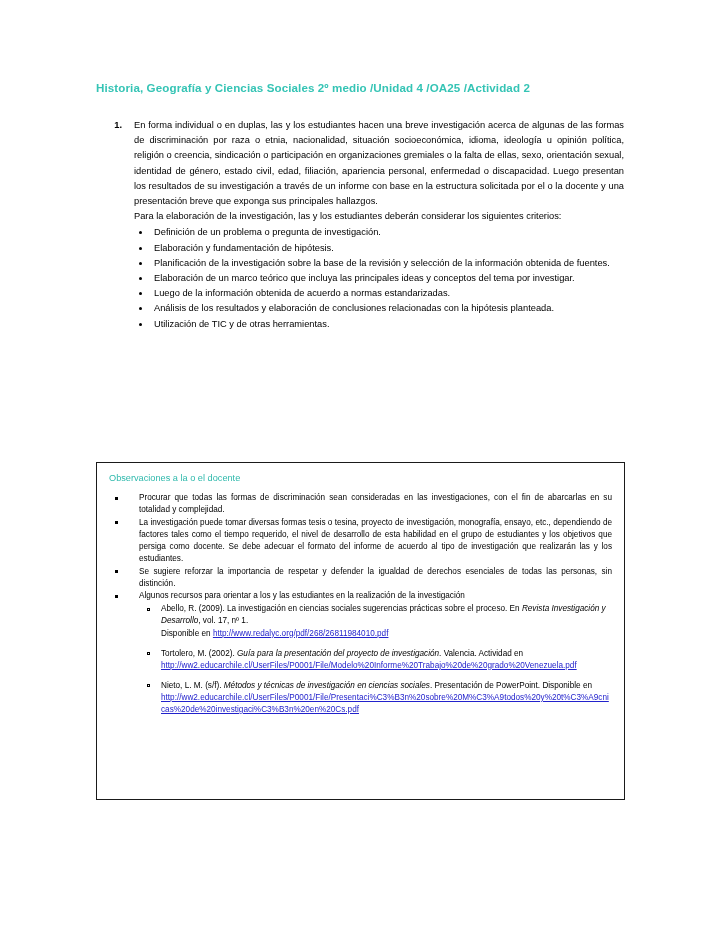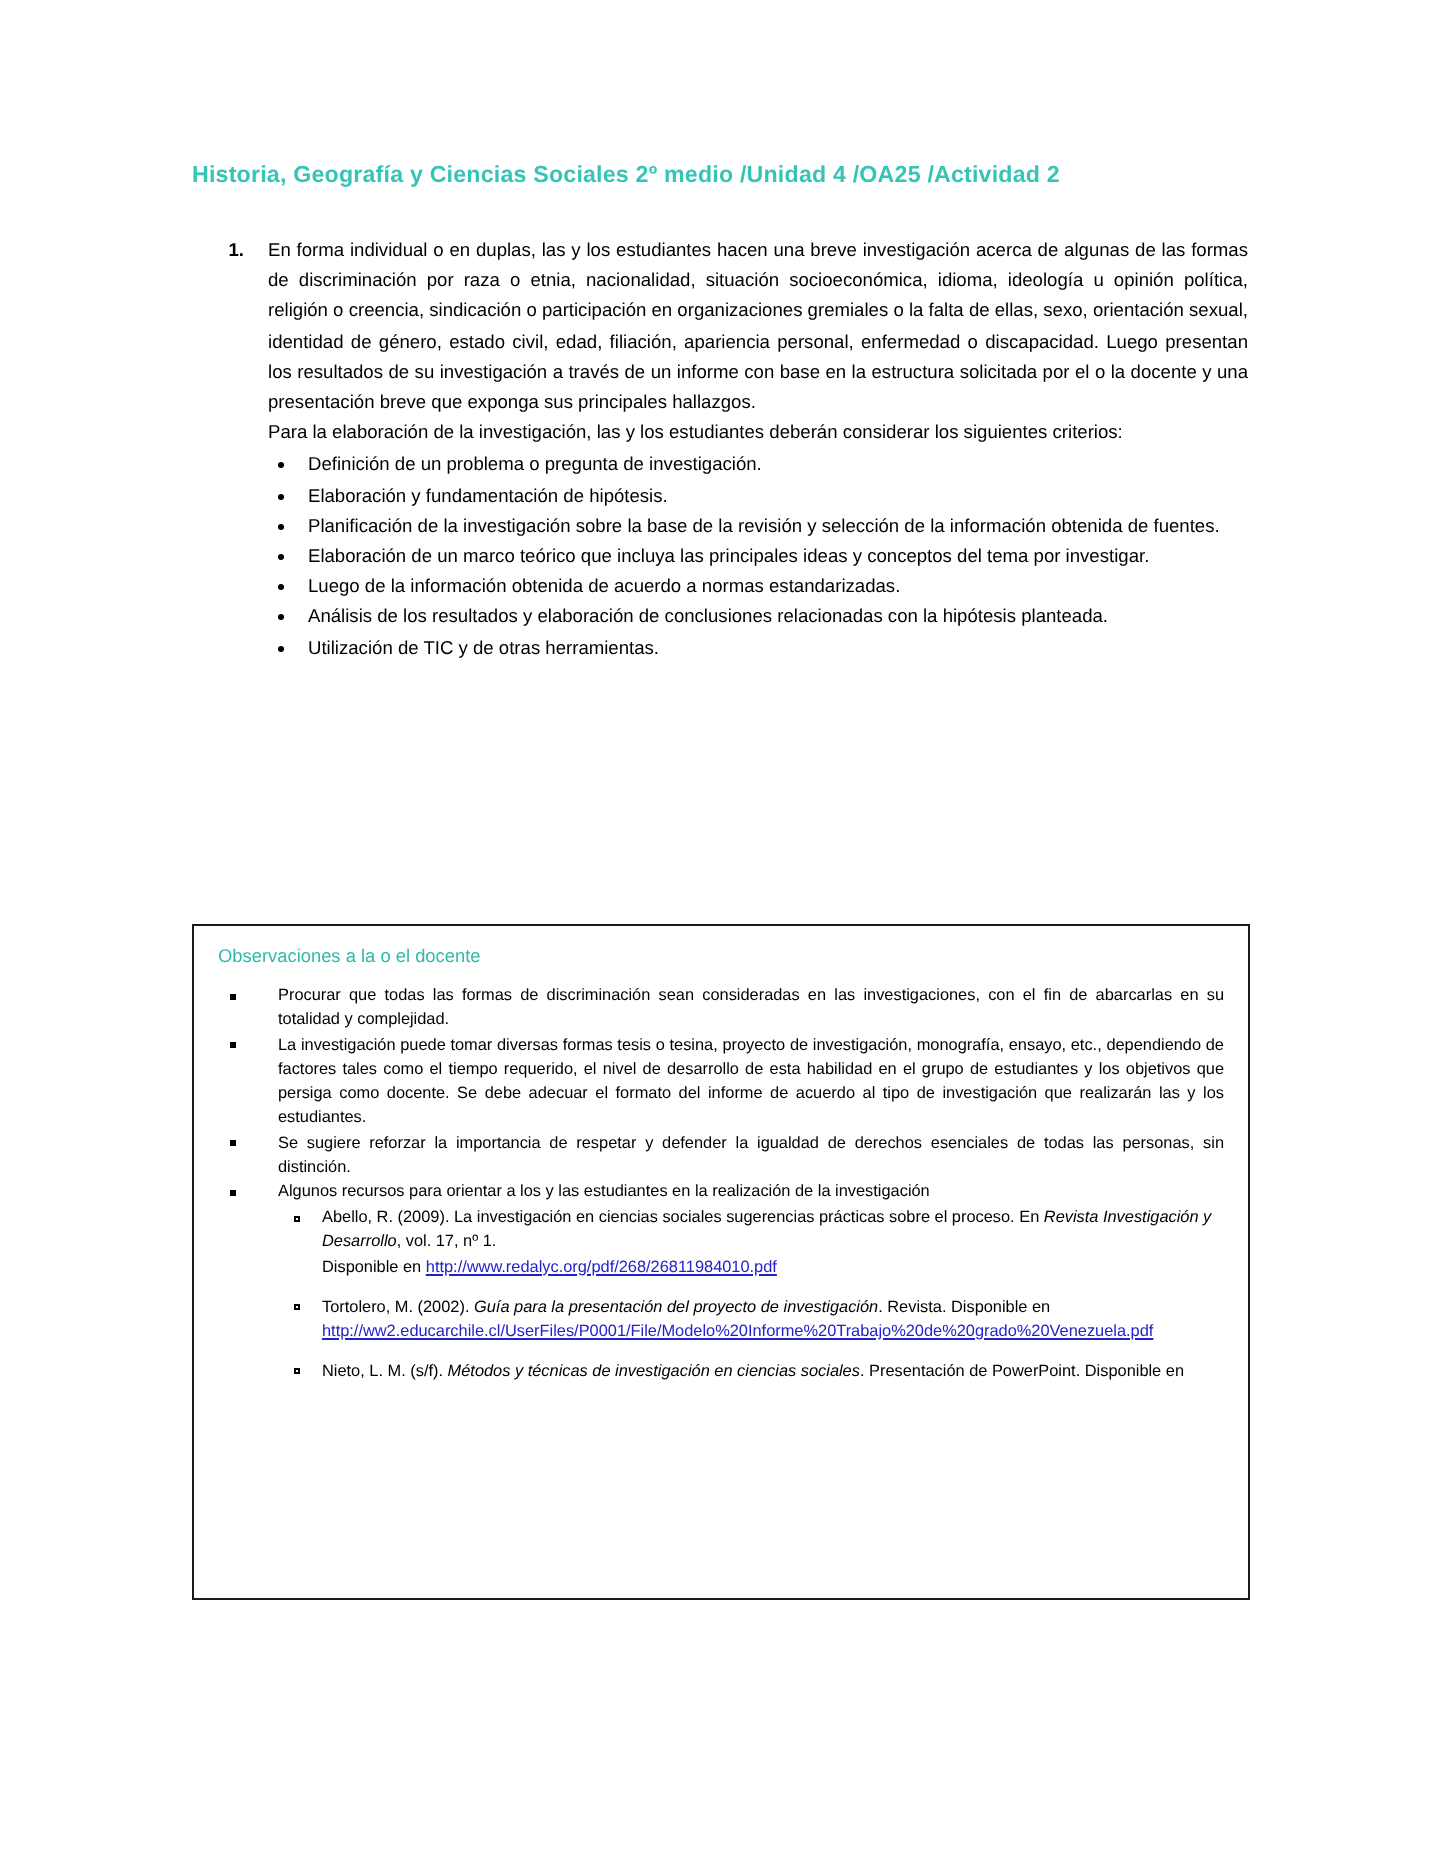--- a/index.html
+++ b/index.html
@@ -223,29 +223,32 @@
             <li>
               <span class="osq"></span>
               <span>Abello, R. (2009). La investigación en ciencias sociales  sugerencias prácticas sobre el proceso. En </span><span class="it">Revista Investigación y Desarrollo</span><span>, vol. 17, nº 1.</span>
               <span class="ref-line">
                 <span>Disponible en </span><a class="link" href="#">http://www.redalyc.org/pdf/268/26811984010.pdf</a>
               </span>
             </li>
 
             <li>
               <span class="osq"></span>
-              <span>Tortolero, M. (2002). </span><span class="it">Guía para la presentación del proyecto de investigación</span><span>. Revista. Disponible en</span>
+              <span>Tortolero, M. (2002). </span><span class="it">Guía para la presentación del proyecto de investigación</span><span>. Valencia. Actividad en</span>
               <span class="ref-line">
                 <a class="link" href="#">http://ww2.educarchile.cl/UserFiles/P0001/File/Modelo%20Informe%20Trabajo%20de%20grado%20Venezuela.pdf</a>
               </span>
             </li>
 
             <li>
               <span class="osq"></span>
               <span>Nieto, L. M. (s/f). </span><span class="it">Métodos y técnicas de investigación en ciencias sociales</span><span>. Presentación de PowerPoint. Disponible en</span>
+              <span class="ref-line">
+                <a class="link" href="#">http://ww2.educarchile.cl/UserFiles/P0001/File/Presentaci%C3%B3n%20sobre%20M%C3%A9todos%20y%20t%C3%A9cnicas%20de%20investigaci%C3%B3n%20en%20Cs.pdf</a>
+              </span>
             </li>
           </ul>
         </li>
       </ul>
     </div>
   </div>
 
 </div>
 
 </body></html>

